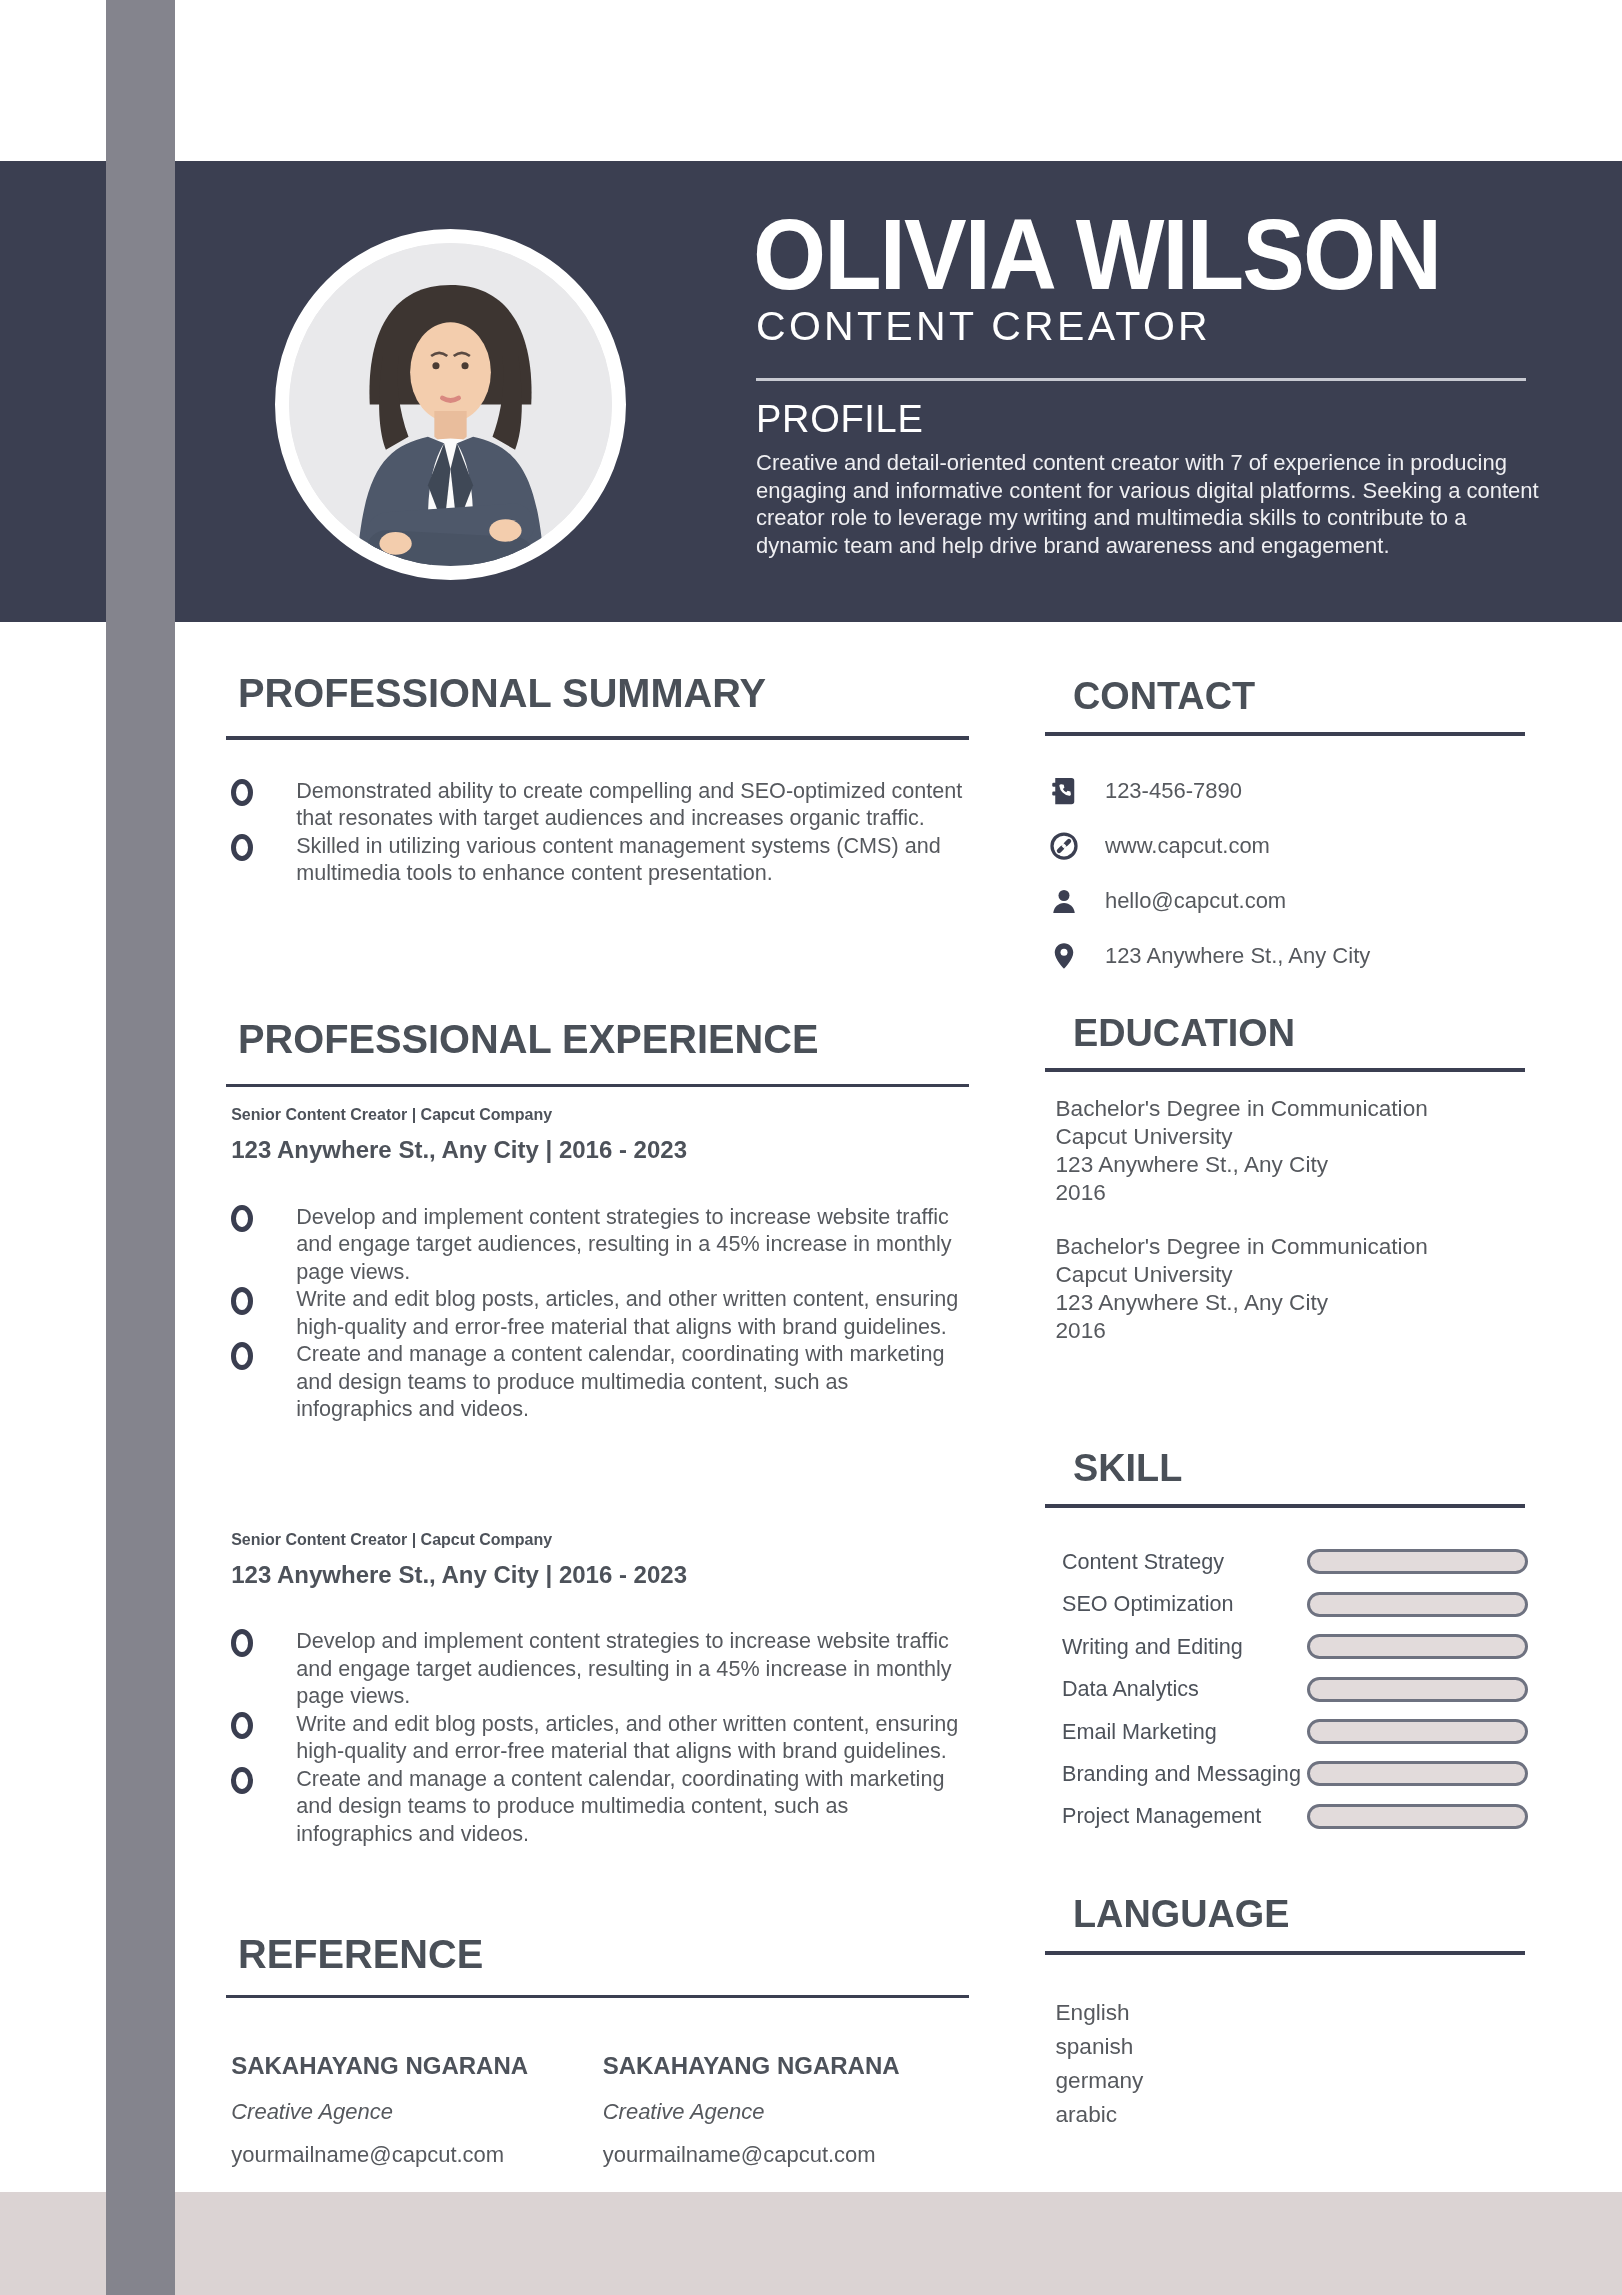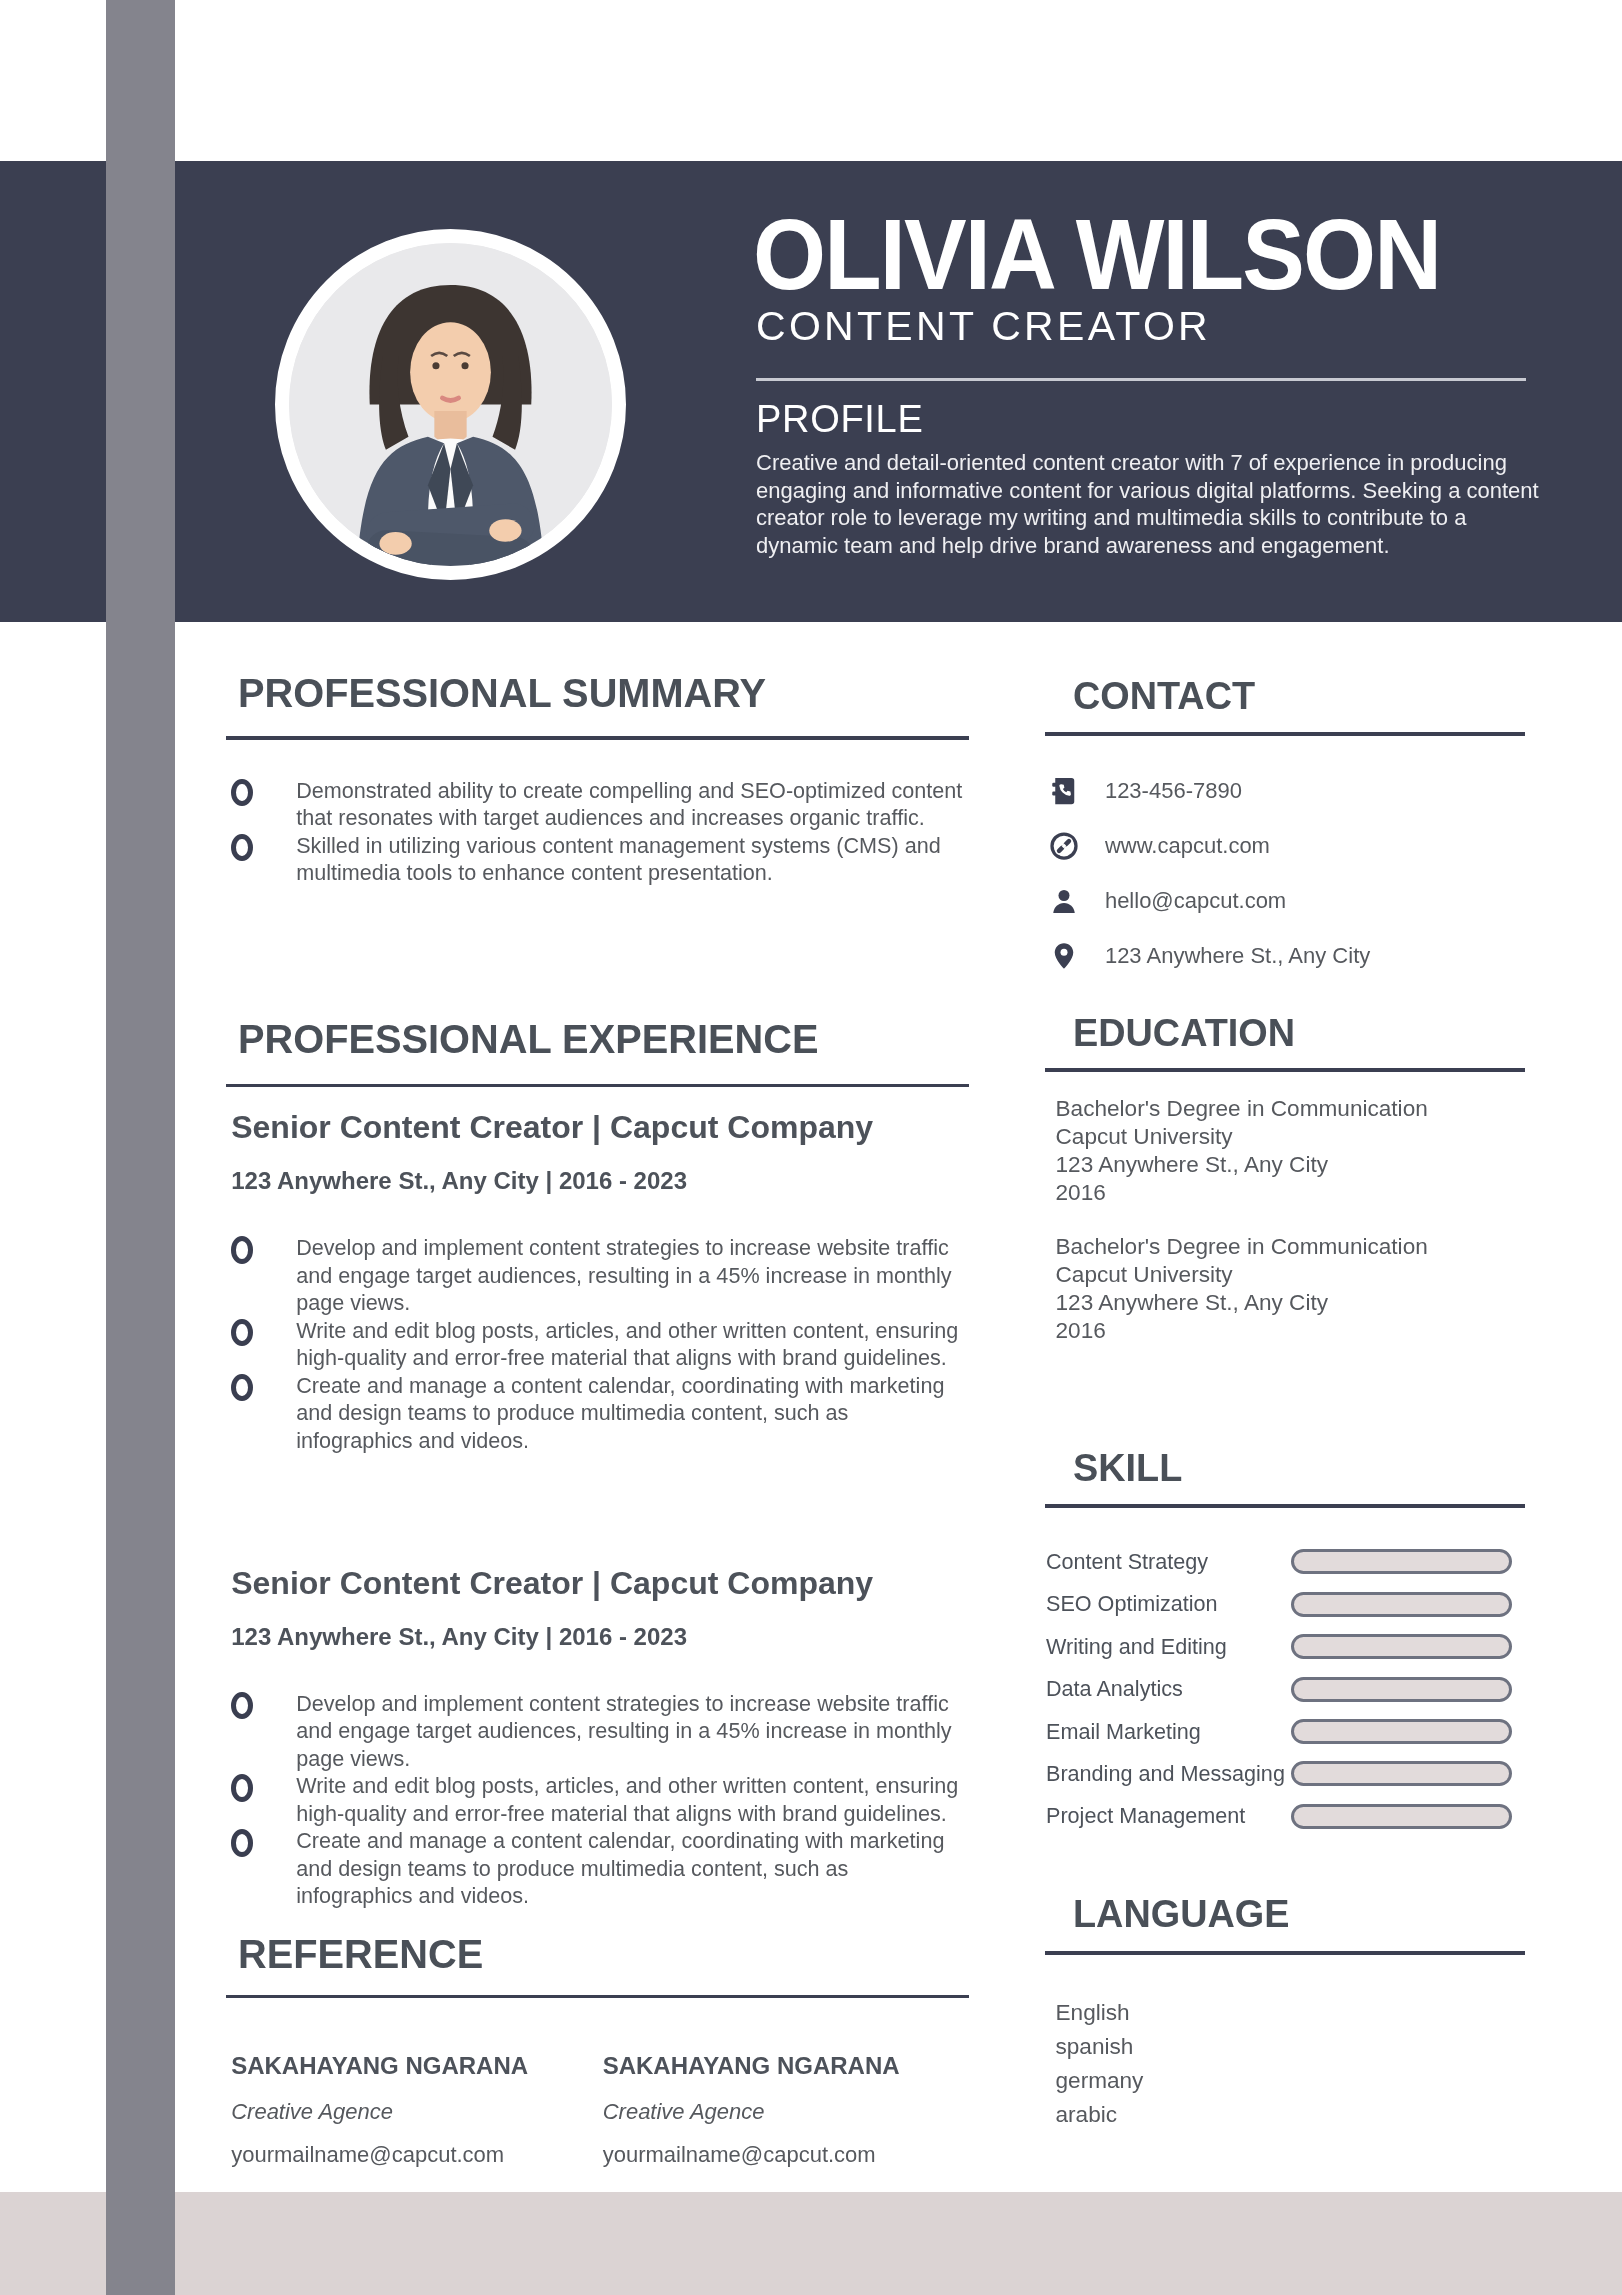--- a/index.html
+++ b/index.html
@@ -36,39 +36,39 @@
   .right-sec{position:absolute;left:1045px;width:480px;}
   .right-sec .sec-heading{margin-left:28px;font-size:39px;}
   .left-sec .sec-heading{margin-left:11.8px;}
 
   
   .bullets{margin:0;padding:0;list-style:none;color:#56595E;font-size:21.6px;line-height:27.5px;}
   .bullet{display:flex;align-items:flex-start;}
   .bullet-ring{flex:0 0 auto;width:22px;height:27.5px;border:5.2px solid #3A3E50;border-radius:50%;
     box-sizing:border-box;margin:2px 43px 0 5.2px;}
   .bullet-text{flex:1 1 auto;}
-  .job-title{color:#4D525A;font-size:32px;font-weight:700;line-height:1.5;margin:16px;}
+  .job-title{color:#4D525A;font-size:16px;font-weight:700;line-height:1.5;margin:9px;}
   .job-meta{color:#4D525A;font-size:24px;font-weight:700;line-height:1.15;margin:0;}
   .ref-row{display:flex;}
   .ref-card{width:419px;}
   .ref-name{color:#4D525A;font-size:24px;font-weight:700;margin:0 0 18.3px 5.2px;}
   .ref-role{color:#56595E;font-size:22px;font-style:italic;margin:0 0 17px 5.2px;}
   .ref-email{color:#56595E;font-size:22px;margin:0 0 0 5.2px;}
 
   
   .contact-list{margin:0;padding:0;list-style:none;}
   .contact-item{display:flex;align-items:center;height:55px;text-align:right;}
   .contact-icon{flex:0 0 auto;width:30px;height:30px;margin:0 26px 0 3.9px;}
   .contact-icon svg{display:block;width:100%;height:100%;}
   .contact-text{color:#56595E;font-size:22px;line-height:1;}
   .edu-entry{color:#56595E;font-size:22.6px;line-height:28px;margin:0 0 26px 10.5px;}
   .edu-entry div{margin:0;}
   .skill-list{margin:0;padding:0;list-style:none;}
   .skill-row{display:flex;align-items:center;height:26px;margin-bottom:16.4px;}
-  .skill-label{flex:0 0 245px;color:#4D525A;font-size:21.6px;line-height:1;margin-left:1px;}
+  .skill-label{flex:0 0 245px;color:#4D525A;font-size:21.6px;line-height:1;margin-left:17px;}
   .skill-bar{flex:0 0 auto;width:221px;height:25px;border:3.3px solid #6E7280;border-radius:13px;
     background:#E2DBDB;box-sizing:border-box;overflow:hidden;}
   .skill-fill{height:100%;background:#383C4E;border-radius:9.2px;}
   .lang-list{margin:0;padding:0;list-style:none;color:#56595E;font-size:22.6px;line-height:34px;}
   .lang-list li{margin-left:10.5px;}
 </style>
 </head>
 <body>
 
 <div class="page">

